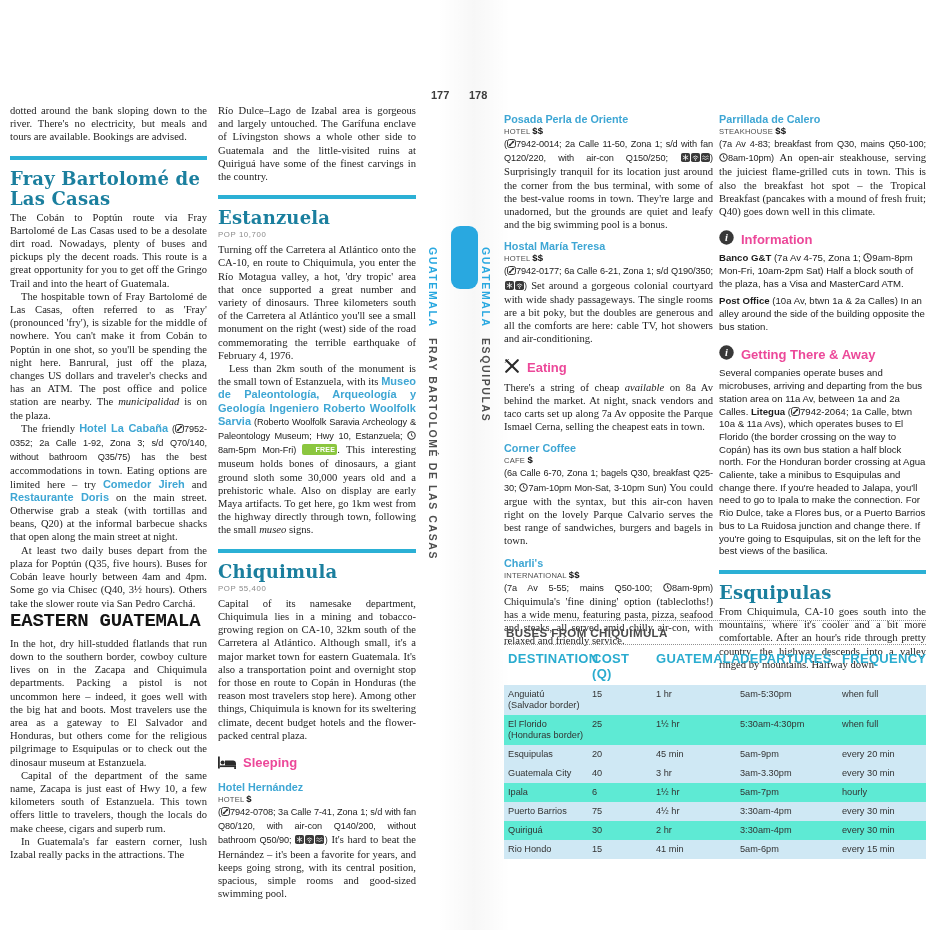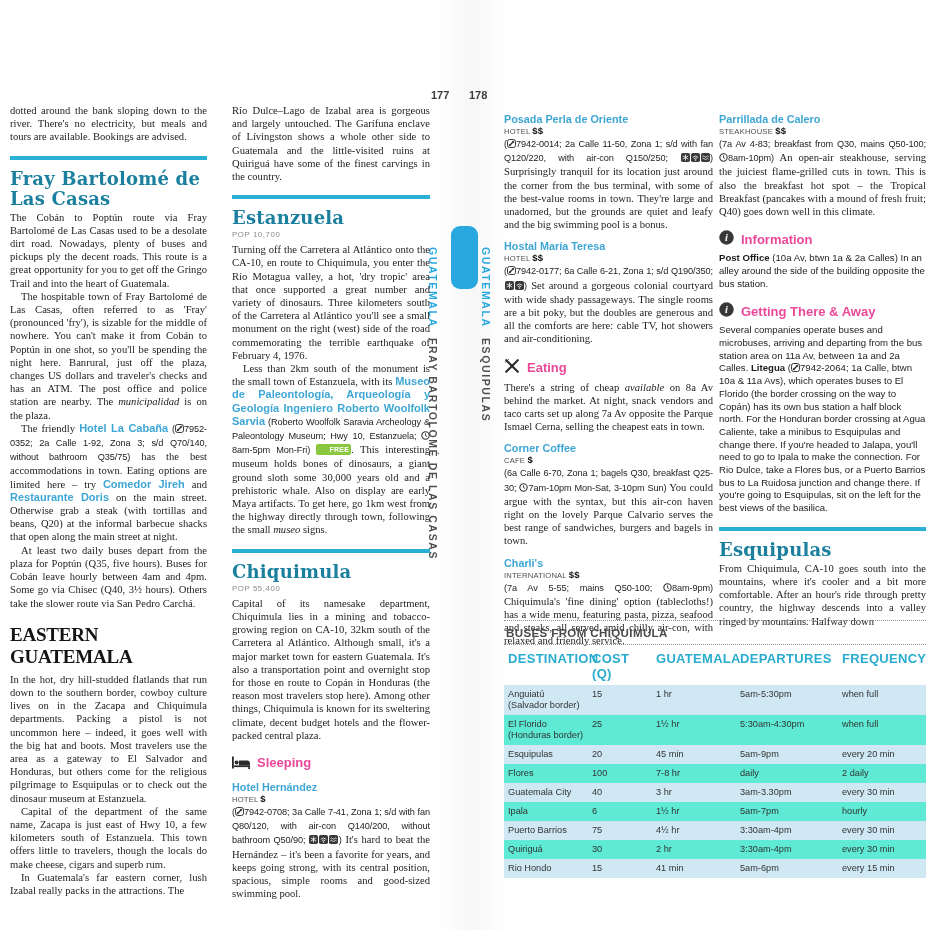--- a/index.html
+++ b/index.html
@@ -2,37 +2,37 @@
 <html><head>
 <meta charset="utf-8">
 <style>
   html,body{margin:0;padding:0;background:#fff;}
   .sheet{position:relative;width:930px;height:930px;background:#fff;overflow:hidden;
          font-family:"Liberation Serif",serif;color:#1c1c1c;}
   .gutter{position:absolute;left:438px;top:0;width:72px;height:930px;pointer-events:none;
           background:linear-gradient(to right,rgba(0,0,0,0) 0%,rgba(0,0,0,0.03) 50%,rgba(0,0,0,0) 100%);}
   .col{position:absolute;top:104px;}
   #col1{left:10px;width:197px;}
-  #col2{left:232px;width:198px;}
+  #col2{left:218px;width:198px;}
   #col3{left:504px;width:209px;}
   #col4{left:719px;width:207px;}
   .para{margin:0;text-align:justify;font-size:10.6px;line-height:13.2px;}
   .para.indent{text-indent:11px;}
   .para.sans{font-family:"Liberation Sans",sans-serif;font-size:9.6px;line-height:12.7px;
              text-align:left;margin-bottom:5px;}
   .t-it{font-style:italic;}
   .t-link{font-family:"Liberation Sans",sans-serif;font-weight:bold;font-size:11px;color:#3ea6d4;}
   .t-meta{font-family:"Liberation Sans",sans-serif;font-size:9.2px;letter-spacing:-0.1px;}
   .t-sans{font-family:"Liberation Sans",sans-serif;}
   .t-b{font-weight:bold;}
   .divider{height:4px;background:#2bb0d5;margin:12px 0 9px;}
   .sec-heading{font-family:"DejaVu Serif","Liberation Serif",serif;font-weight:bold;font-size:18px;
                line-height:20px;color:#1b7f9e;letter-spacing:.2px;margin-bottom:2px;}
-  .big-heading{font-family:Liberation Serif, serif;font-weight:bold;font-size:19px;
-               color:#141414;margin:14px 0 5px;letter-spacing:-0.2px;}
+  .big-heading{font-family:Liberation Mono, monospace;font-weight:bold;font-size:19px;
+               color:#141414;margin:0 0 5px;letter-spacing:-0.2px;}
   .pop{font-family:"Liberation Sans",sans-serif;font-size:7.8px;color:#8a8a8a;
        letter-spacing:.6px;margin:1px 0 4px;}
   .activity{display:flex;align-items:center;gap:7px;margin:12px 0 4px;}
   .act-label{font-family:"Liberation Sans",sans-serif;font-weight:bold;font-size:13px;color:#ec4899;}
   .listing{margin-top:9px;}
   .listing-head{display:flex;justify-content:space-between;align-items:baseline;margin-bottom:1px;flex-direction:column;}
   .listing-name{font-family:"Liberation Sans",sans-serif;font-weight:bold;font-size:10.8px;color:#3ea6d4;}
   .listing-cat{font-family:"Liberation Sans",sans-serif;font-size:7.6px;color:#4d4d4d;
                letter-spacing:.2px;white-space:nowrap;}
   .listing-price{font-weight:bold;font-size:9.5px;color:#111;}
@@ -250,20 +250,24 @@
               <path d="M5 2.7V5.2L6.8 6" fill="none" stroke="#333" stroke-width="1"></path>
             </svg></span><span class="t-meta">8am-10pm)</span><span class="t-serif"> An open-air steakhouse, serving the juiciest flame-grilled cuts in town. This is also the breakfast hot spot – the Tropical Breakfast (pancakes with a mound of fresh fruit; Q40) goes down well in this climate.</span></p>
       </div>
       <div class="activity">
         <span class="inline-ic"><svg width="15" height="15" viewBox="0 0 15 15">
             <circle cx="7.5" cy="7.5" r="7.2" fill="#383838"></circle>
             <text x="7.5" y="11.2" text-anchor="middle" font-family="Liberation Serif,serif" font-weight="bold" font-style="italic" font-size="10.5" fill="#fff">i</text>
           </svg></span>
         <span class="act-label">Information</span>
       </div>
+      <p class="para sans"><span class="t-sans t-b">Banco G&amp;T</span><span class="t-sans"> (7a Av 4-75, Zona 1; </span><span class="inline-ic"><svg width="9" height="9" viewBox="0 0 10 10">
+            <circle cx="5" cy="5" r="4.1" fill="none" stroke="#333" stroke-width="1.2"></circle>
+            <path d="M5 2.7V5.2L6.8 6" fill="none" stroke="#333" stroke-width="1"></path>
+          </svg></span><span class="t-sans">9am-8pm Mon-Fri, 10am-2pm Sat) Half a block south of the plaza, has a Visa and MasterCard ATM.</span></p>
       <p class="para sans"><span class="t-sans t-b">Post Office</span><span class="t-sans"> (10a Av, btwn 1a &amp; 2a Calles) In an alley around the side of the building opposite the bus station.</span></p>
       <div class="activity">
         <span class="inline-ic"><svg width="15" height="15" viewBox="0 0 15 15">
             <circle cx="7.5" cy="7.5" r="7.2" fill="#383838"></circle>
             <text x="7.5" y="11.2" text-anchor="middle" font-family="Liberation Serif,serif" font-weight="bold" font-style="italic" font-size="10.5" fill="#fff">i</text>
           </svg></span>
         <span class="act-label">Getting There &amp; Away</span>
       </div>
       <p class="para sans"><span class="t-sans">Several companies operate buses and microbuses, arriving and departing from the bus station area on 11a Av, between 1a and 2a Calles. </span><span class="t-sans t-b">Litegua</span><span class="t-sans"> (</span><span class="inline-ic"><svg width="9" height="9" viewBox="0 0 10 10">
             <rect x="0.6" y="0.6" width="8.8" height="8.8" rx="2.2" fill="none" stroke="#333" stroke-width="1.1"></rect>
@@ -300,27 +304,20 @@
           <div class="bt-cell">5:30am-4:30pm</div>
           <div class="bt-cell">when full</div>
         </div>
         <div class="bt-grid bt-row odd">
           <div class="bt-cell">Esquipulas</div>
           <div class="bt-cell">20</div>
           <div class="bt-cell">45 min</div>
           <div class="bt-cell">5am-9pm</div>
           <div class="bt-cell">every 20 min</div>
         </div>
-        <div class="bt-grid bt-row even">
-          <div class="bt-cell">Flores</div>
-          <div class="bt-cell">100</div>
-          <div class="bt-cell">7-8 hr</div>
-          <div class="bt-cell">daily</div>
-          <div class="bt-cell">2 daily</div>
-        </div>
         <div class="bt-grid bt-row odd">
           <div class="bt-cell">Guatemala City</div>
           <div class="bt-cell">40</div>
           <div class="bt-cell">3 hr</div>
           <div class="bt-cell">3am-3.30pm</div>
           <div class="bt-cell">every 30 min</div>
         </div>
         <div class="bt-grid bt-row even">
           <div class="bt-cell">Ipala</div>
           <div class="bt-cell">6</div>

